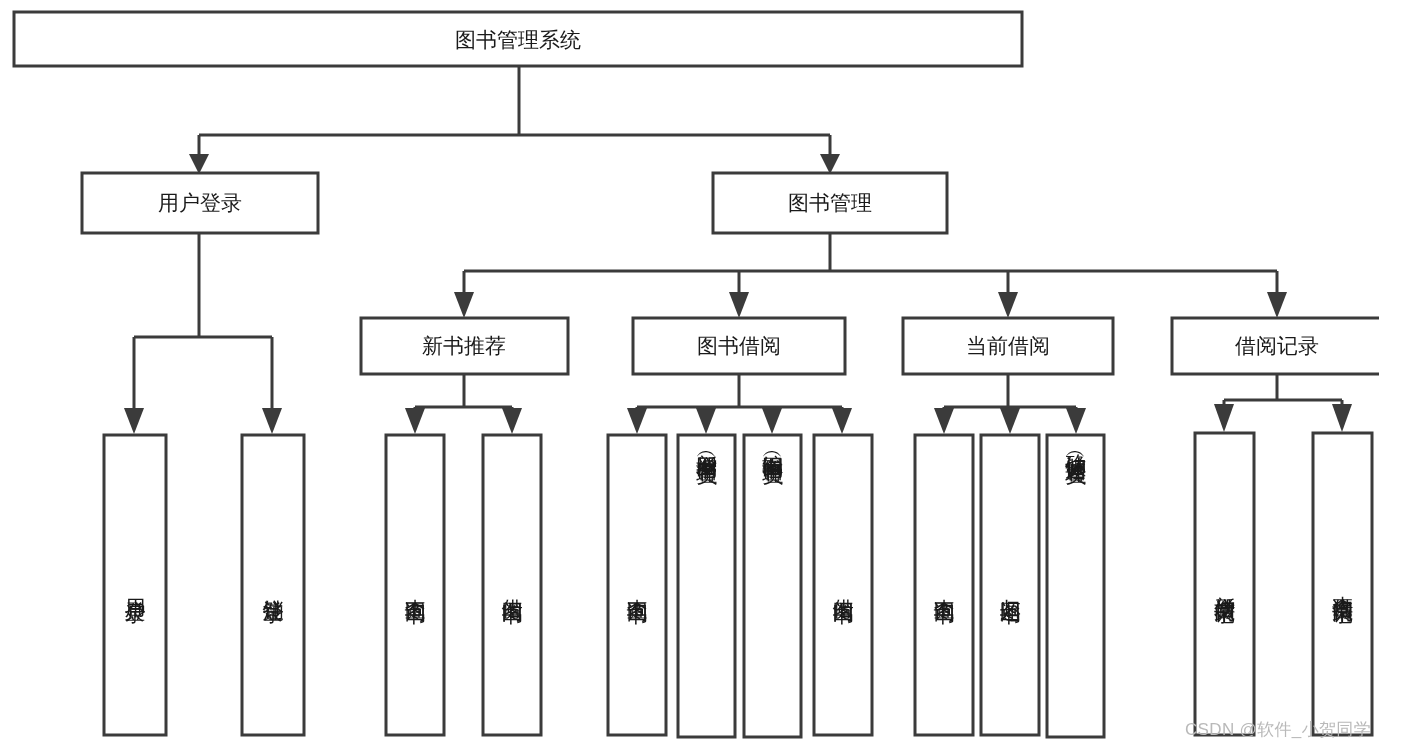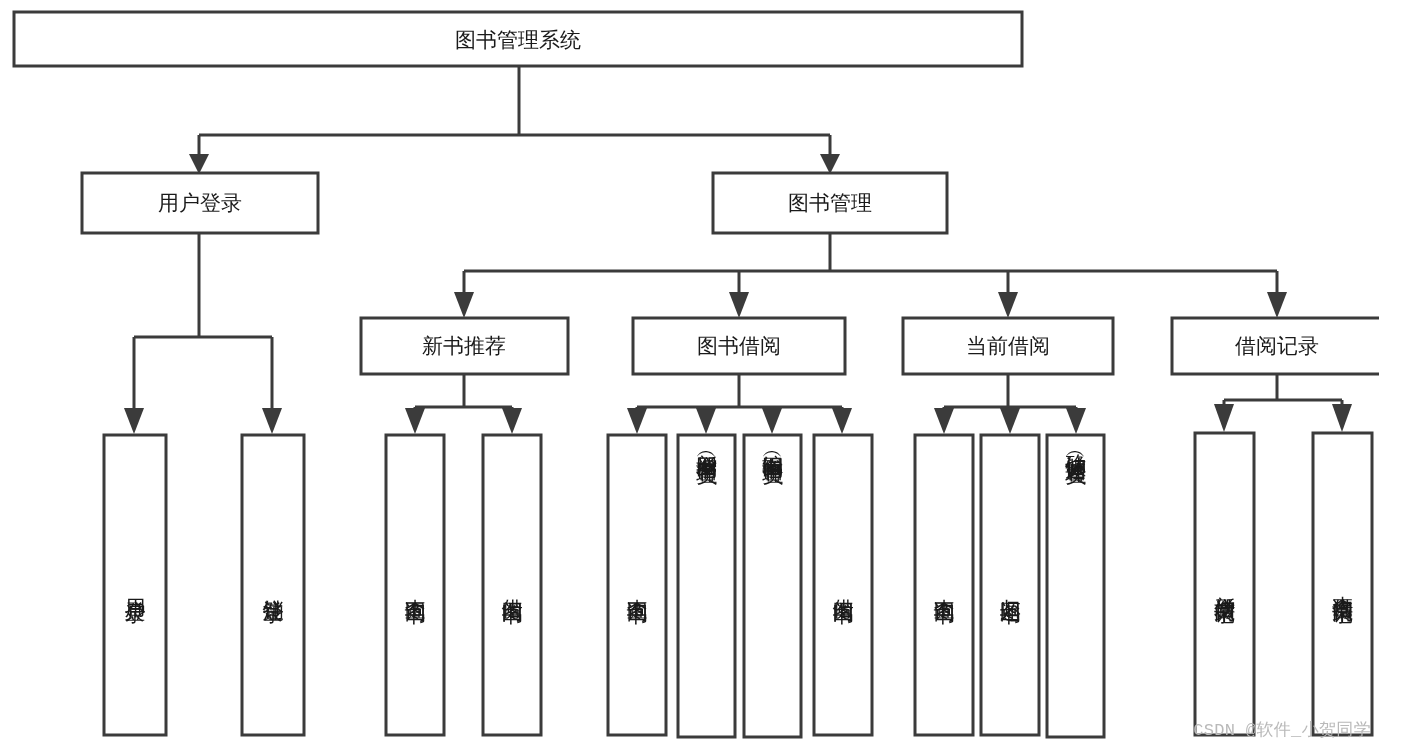--- a/index.html
+++ b/index.html
@@ -61,21 +61,21 @@
     font-size: 21px;
     line-height: 1.08;
     letter-spacing: 0.08em;
     color: #1a1a1a;
     white-space: nowrap;
   }
   #watermark {
     position: absolute;
     right: 8px;
     bottom: 6px;
-    font-family: Liberation Mono, monospace;
+    font-family: Liberation Sans, sans-serif;
     font-size: 17px;
     color: #b9b9b9;
     letter-spacing: 0.02em;
     white-space: nowrap;
   }
 </style>
 </head>
 <body>
 
 <div id="stage">

